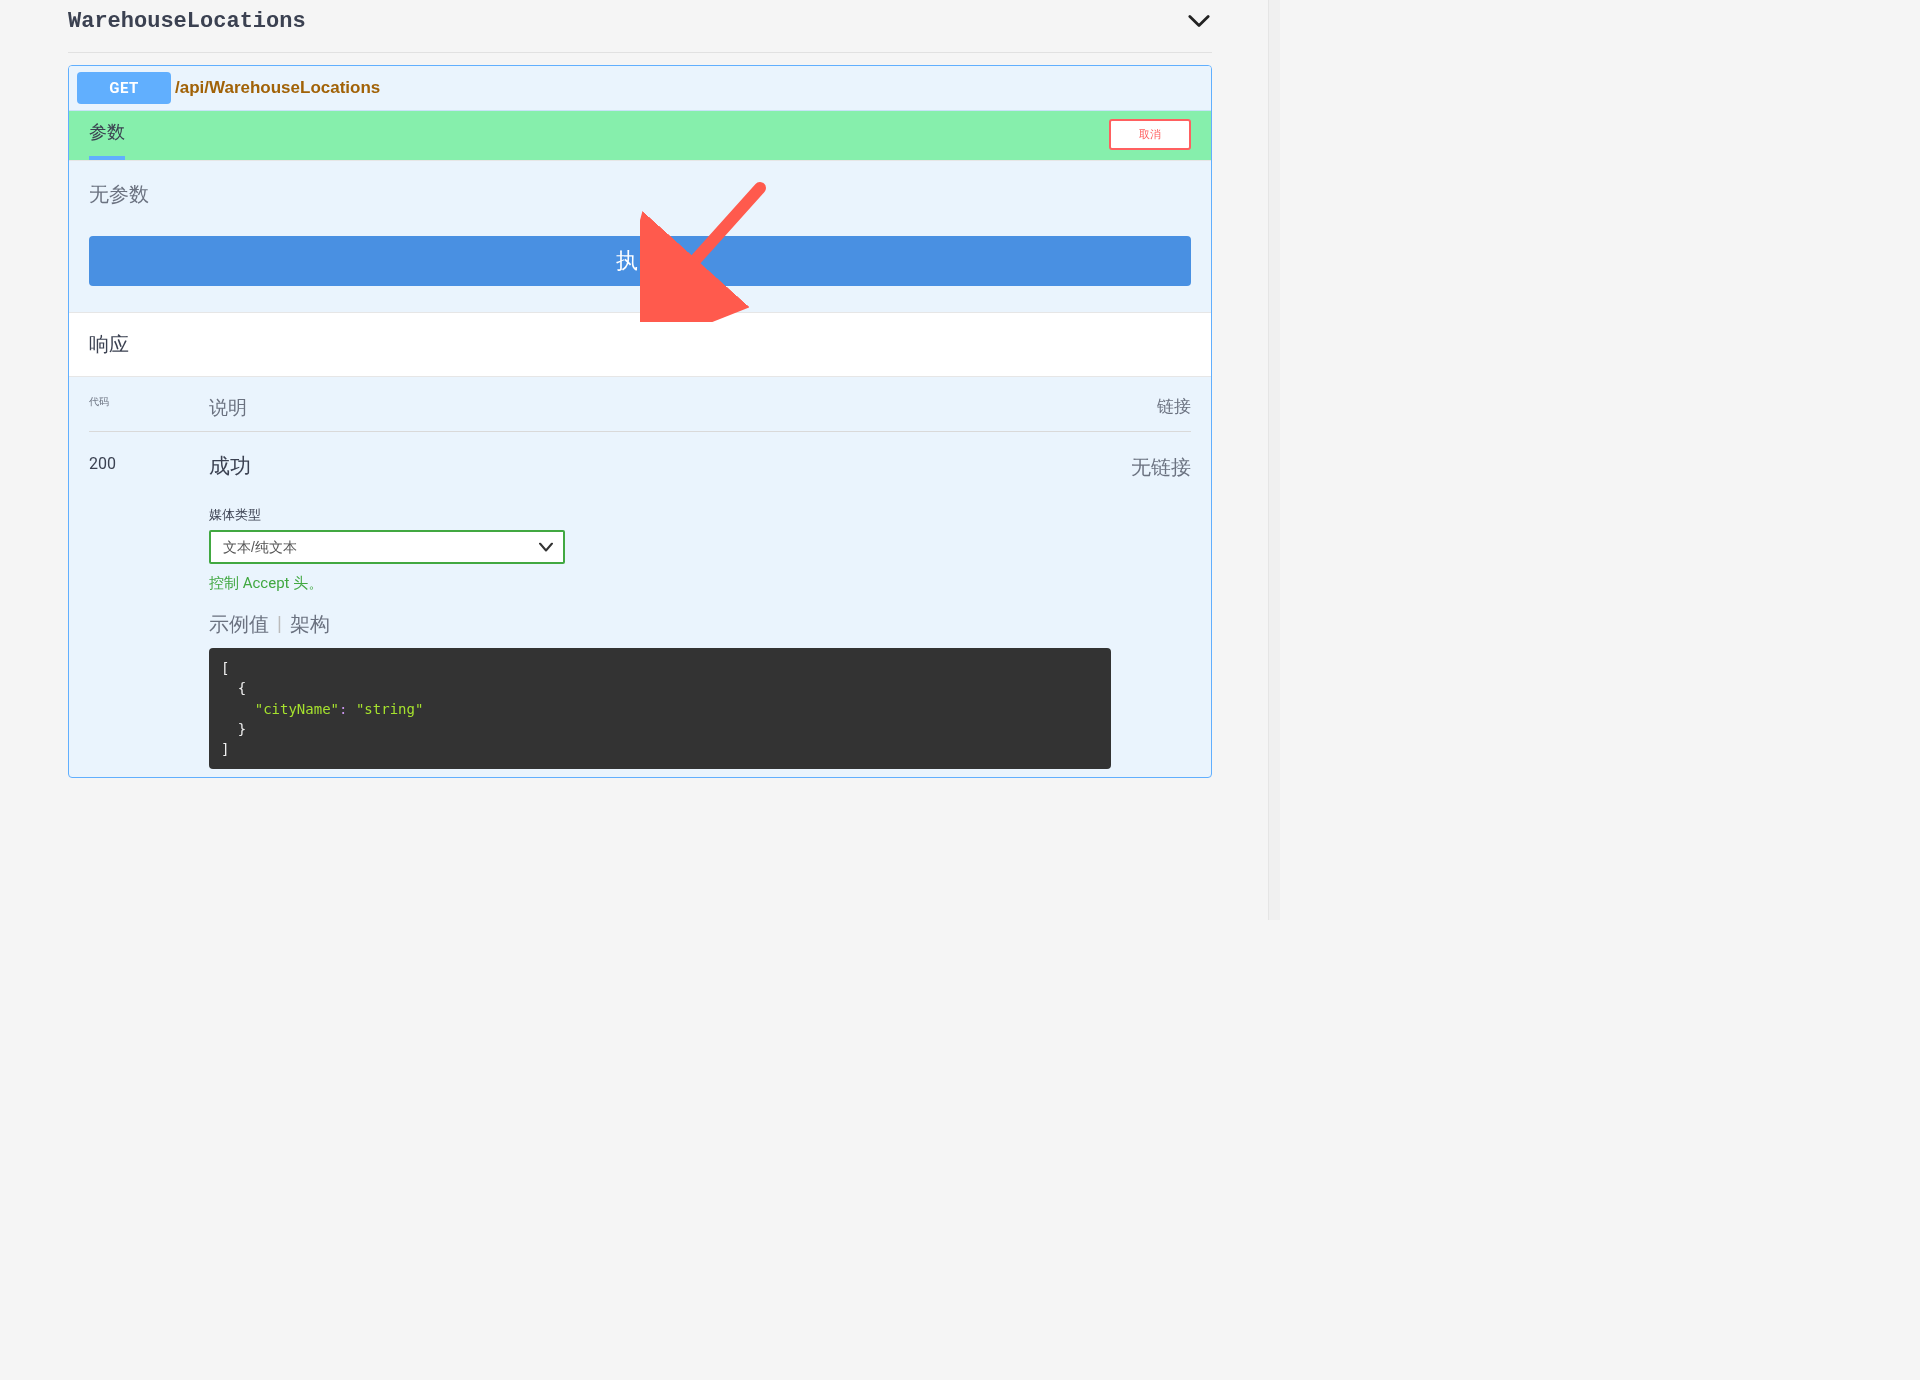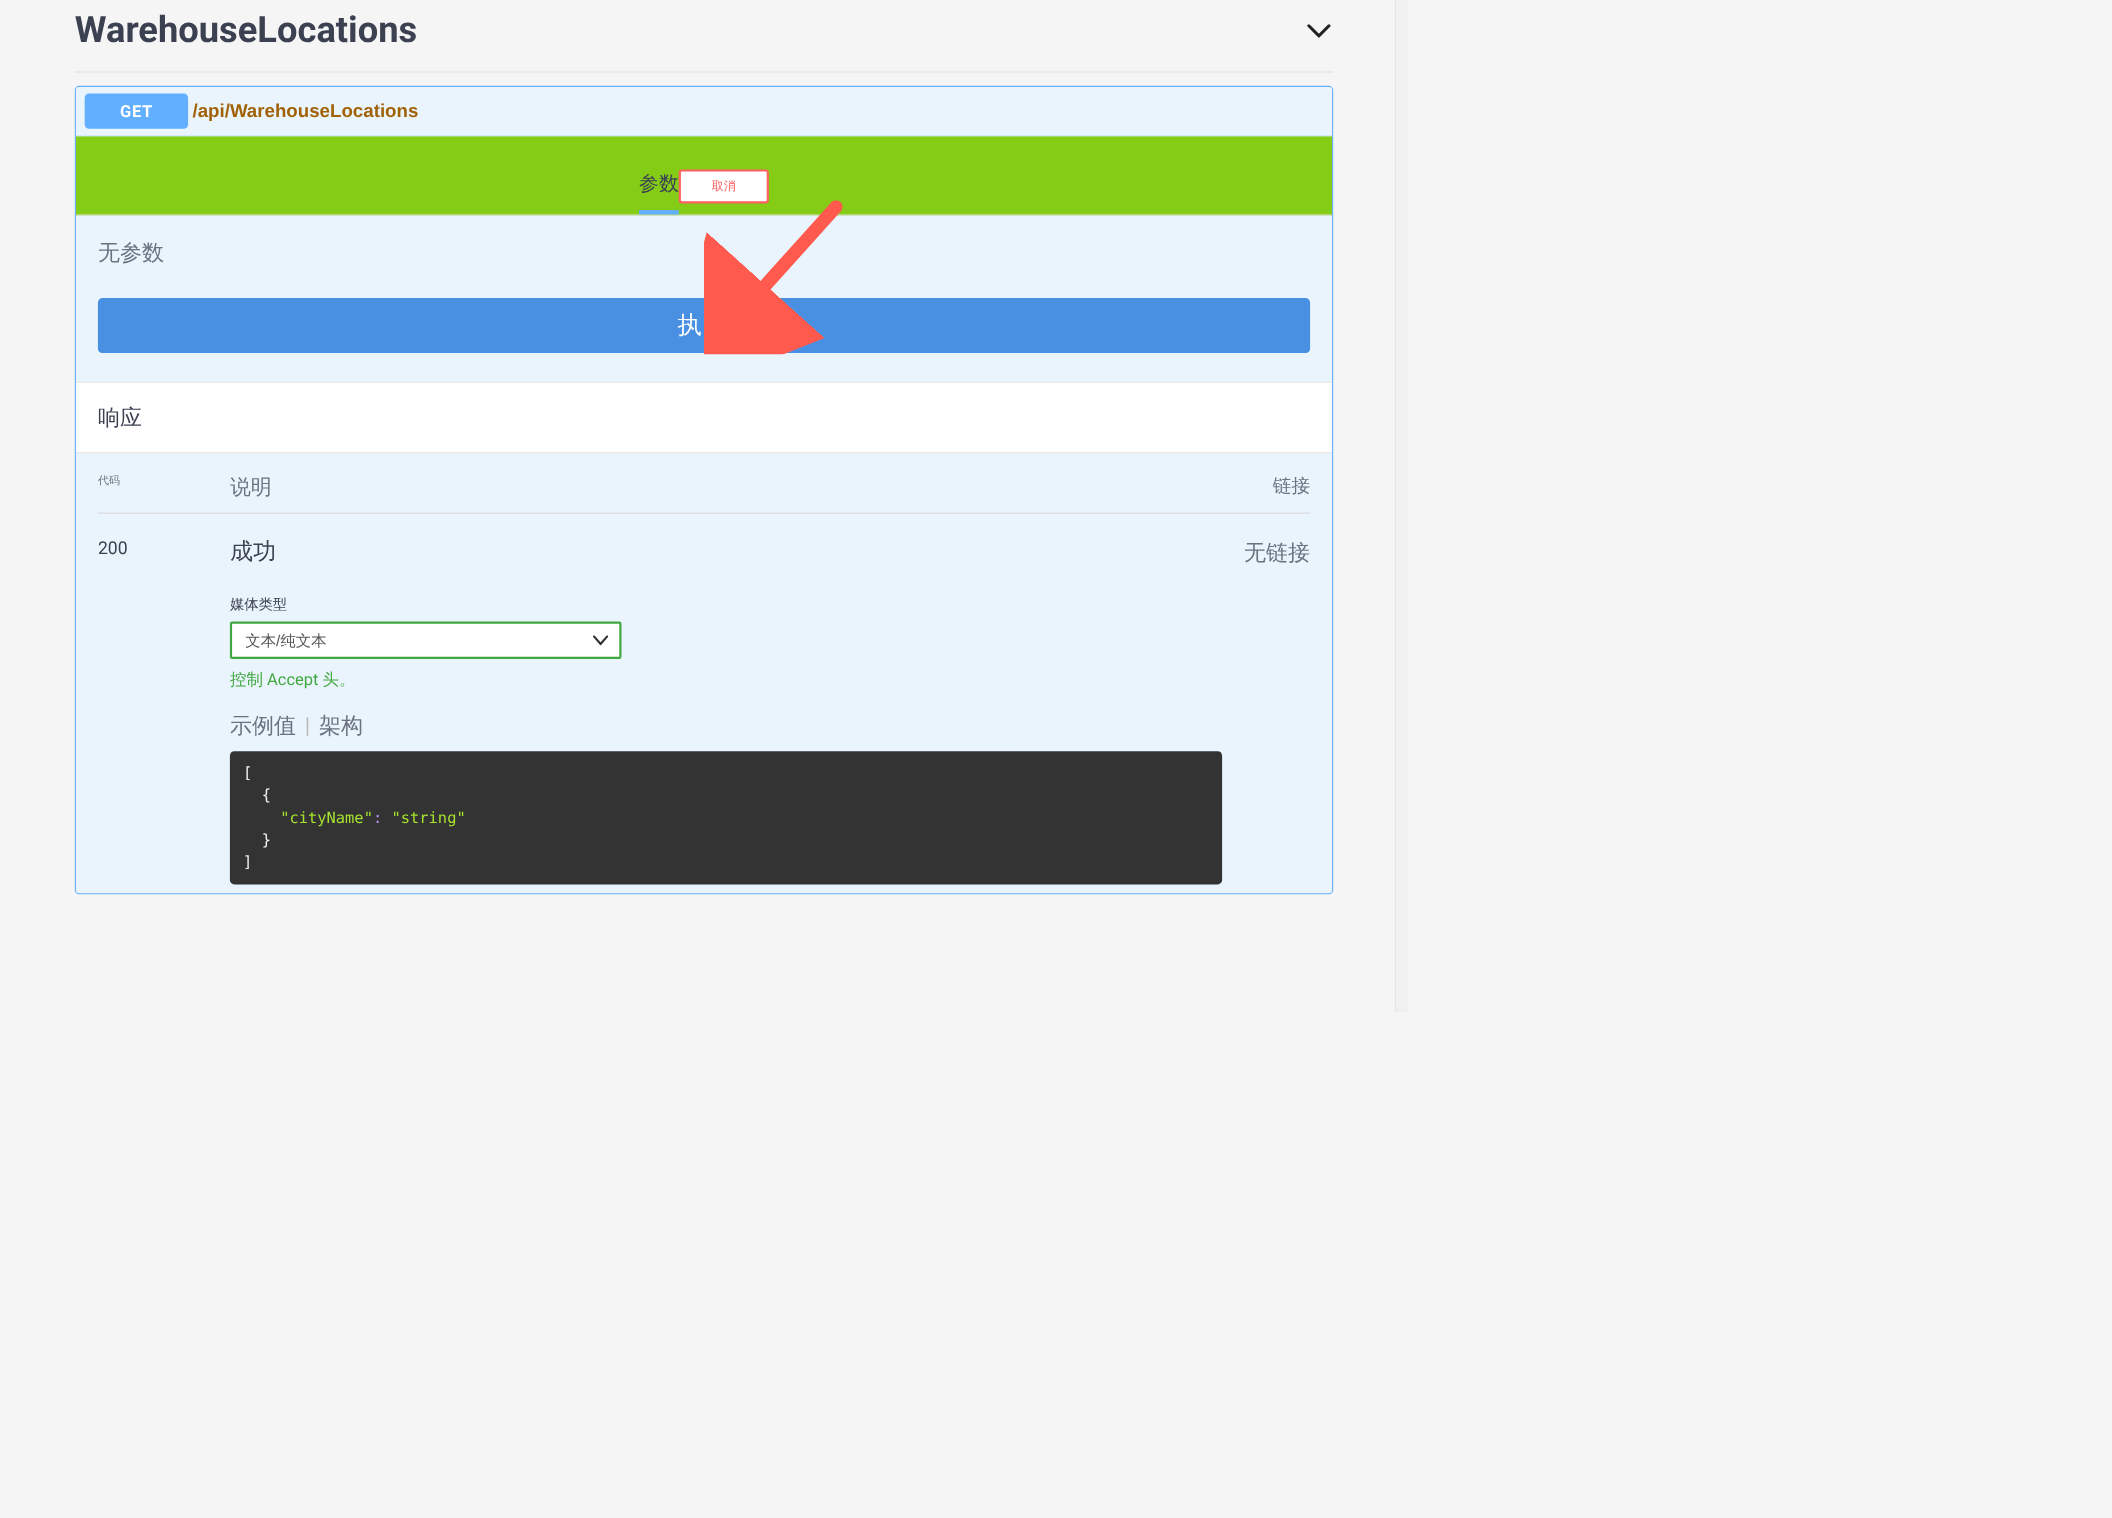--- a/index.html
+++ b/index.html
@@ -15,23 +15,24 @@
     padding: 0 68px 0 68px;
   }
   .section-header {
     display: flex;
     align-items: center;
     justify-content: space-between;
     padding: 8px 0 18px 0;
     border-bottom: 1px solid rgba(0,0,0,0.08);
   }
   .section-title {
-    font-size: 33px;
+    font-size: 22px;
     font-weight: 700;
     color: #3b4151;
+    font-family: Liberation Mono, monospace;
   }
   .chevron {
     width: 26px;
     height: 26px;
     display: flex;
     align-items: center;
     justify-content: center;
   }
   .chevron svg { width: 22px; height: 14px; }
 
@@ -64,23 +65,23 @@
   .path {
     font-family: Liberation Sans, sans-serif;
     font-size: 17px;
     font-weight: 600;
     color: #a16207;
   }
 
   .params-bar {
     display: flex;
     align-items: center;
-    justify-content: center;
-    background: #84cc16;
-    padding: 30px 20px 0 20px;
+    justify-content: space-between;
+    background: #86efac;
+    padding: 8px 20px 0 20px;
     border-bottom: 1px solid #e6e6e6;
   }
   .params-tab {
     font-size: 18px;
     color: #3b4151;
     padding-bottom: 12px;
     border-bottom: 4px solid #61affe;
     display: inline-block;
     font-weight: 500;
   }

